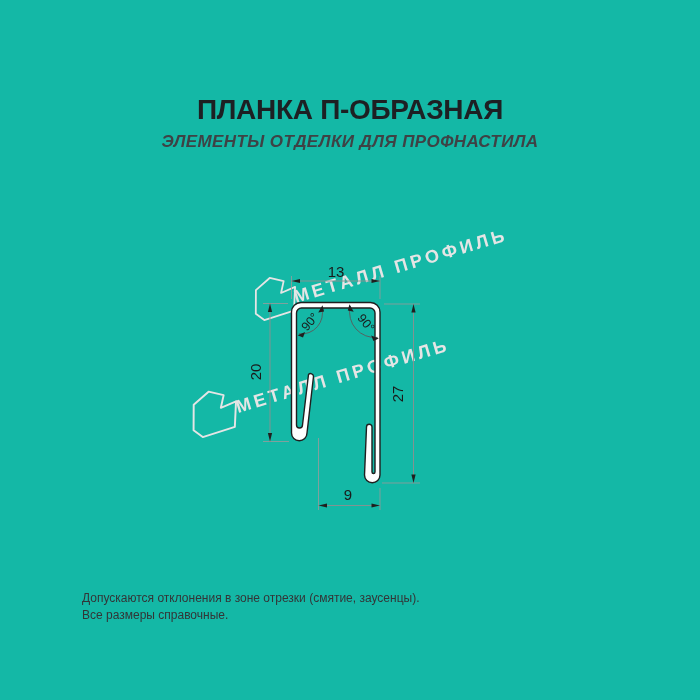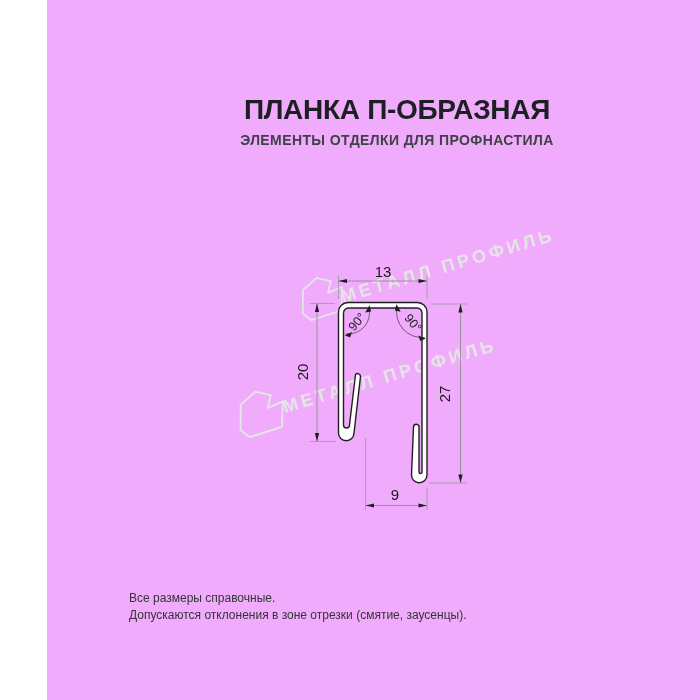--- a/index.html
+++ b/index.html
@@ -1,30 +1,31 @@
 <!DOCTYPE html>
 <html><head>
 <meta charset="utf-8">
 <style>
   html,body{margin:0;padding:0;}
   body{
     width:700px;height:700px;background:#ffffff;position:relative;overflow:hidden;
     font-family:"Liberation Sans",sans-serif;
   }
-  .page{position:absolute;inset:0;background:#f0abfc;margin-left:47px;}
+  .page{position:absolute;inset:0;background:#14b8a6;}
   .header{
     position:absolute;top:94px;left:0;width:700px;text-align:center;
   }
   .title-line{
     font-size:28px;line-height:31px;font-weight:700;color:#1d2023;
     letter-spacing:-0.3px;
   }
   .subtitle{
-    margin-top:7px;font-size:14px;font-weight:700;color:#3e4245;
+    margin-top:7px;font-size:17px;font-weight:700;color:#3e4245;
     letter-spacing:0.4px;
+    font-style:italic;
   }
   .drawing-svg{position:absolute;top:0;left:0;}
   .footer{
     position:absolute;left:82px;top:590px;font-size:12px;line-height:17px;color:#333537;
   }
   
   .profile{fill:#ffffff;stroke:#1f1f1f;stroke-width:1.4;stroke-linejoin:round;}
   .ext{stroke:#9b9b9b;stroke-width:0.8;fill:none;}
   .dim{stroke:#8f8f8f;stroke-width:0.9;fill:none;}
   .arr{fill:#1f1f1f;stroke:none;}
@@ -124,17 +125,17 @@
 
     <g>
       <path class="arc" d="M 350.2 306.3 A 25.5 25.5 0 0 0 377.7 337.4"></path>
       <polygon class="arr" points="349.5,304.2 353.7,311.7 347.8,310.6"></polygon>
       <polygon class="arr" points="378.8,338.6 371.2,335.5 373.4,340.9"></polygon>
       <text class="angtext" text-anchor="middle" x="366" y="327" transform="rotate(50 366 323)">90°</text>
     </g>
   </svg>
 
   <div class="footer">
+    <div>Допускаются отклонения в зоне отрезки (смятие, заусенцы).</div>
     <div>Все размеры справочные.</div>
-    <div>Допускаются отклонения в зоне отрезки (смятие, заусенцы).</div>
   </div>
 
 </div>
 
 </body></html>

